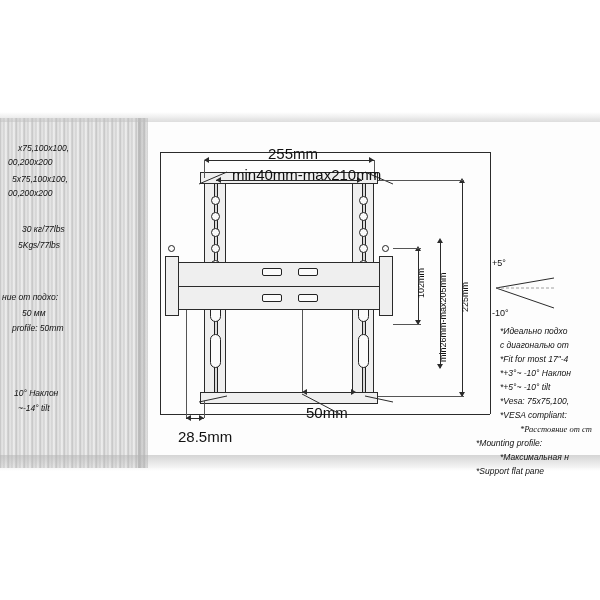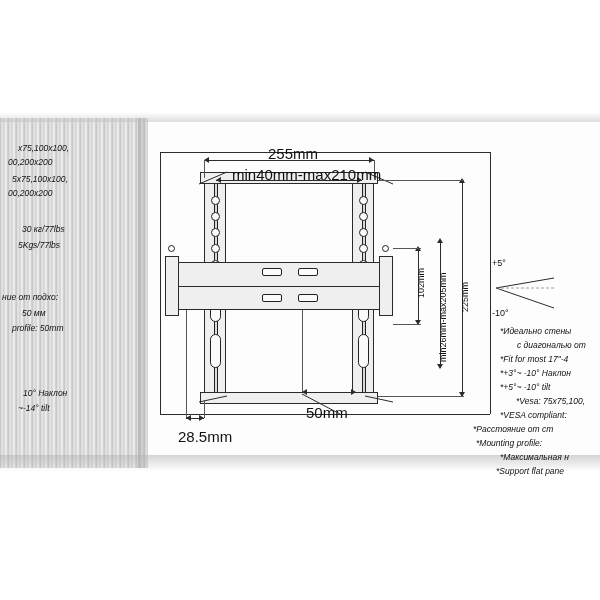--- a/index.html
+++ b/index.html
@@ -170,36 +170,36 @@
     <div class="spec spec-i" style="left:12px; top:174px;">5x75,100x100,</div>
     <div class="spec spec-i" style="left:8px; top:188px;">00,200x200</div>
 
     <div class="spec spec-i" style="left:22px; top:224px;">30 кг/77lbs</div>
     <div class="spec spec-i" style="left:18px; top:240px;">5Kgs/77lbs</div>
 
     <div class="spec spec-i" style="left:2px; top:292px;">ние от подхо:</div>
     <div class="spec spec-i" style="left:22px; top:308px;">50 мм</div>
     <div class="spec spec-i" style="left:12px; top:323px;">profile: 50mm</div>
 
-    <div class="spec spec-i" style="left:23px; top:388px;text-align:right;">10° Наклон</div>
+    <div class="spec spec-i" style="left:14px; top:388px;text-align:right;">10° Наклон</div>
     <div class="spec spec-i" style="left:18px; top:403px;">~-14° tilt</div>
   </div>
 
   <div>
-    <div class="spec spec-i" style="left:500px; top:326px;">*Идеально стены</div>
-    <div class="spec spec-i" style="left:500px; top:340px;margin-left:17px;">с диагональю от</div>
+    <div class="spec spec-i" style="left:500px; top:326px;">*Идеально подхо</div>
+    <div class="spec spec-i" style="left:500px; top:340px;">с диагональю от</div>
     <div class="spec spec-i" style="left:500px; top:354px;">*Fit for most 17"-4</div>
     <div class="spec spec-i" style="left:500px; top:368px;">*+3°~ -10° Наклон</div>
     <div class="spec spec-i" style="left:500px; top:382px;">*+5°~ -10° tilt</div>
-    <div class="spec spec-i" style="left:500px; top:396px;margin-left:16px;">*Vesa: 75x75,100,</div>
+    <div class="spec spec-i" style="left:500px; top:396px;">*Vesa: 75x75,100,</div>
     <div class="spec spec-i" style="left:500px; top:410px;">*VESA compliant:</div>
-    <div class="spec spec-i" style="left:473px; top:424px;">*Расстояние от ст</div>
+    <div class="spec spec-i" style="left:520px; top:424px;font-family:Liberation Serif, serif;">*Расстояние от ст</div>
     <div class="spec spec-i" style="left:476px; top:438px;">*Mounting profile:</div>
     <div class="spec spec-i" style="left:500px; top:452px;">*Максимальная н</div>
-    <div class="spec spec-i" style="left:496px; top:466px;font-style:italic;">*Support flat pane</div>
+    <div class="spec spec-i" style="left:476px; top:466px;font-style:italic;">*Support flat pane</div>
   </div>
 
   <div>
     <div class="hline" style="left:160px; top:152px; width:330px;"></div>
     <div class="vline" style="left:160px; top:152px; height:262px;"></div>
     <div class="vline" style="left:490px; top:152px; height:262px;"></div>
     <div class="hline" style="left:160px; top:414px; width:330px;"></div>
   </div>
 
   <div>

